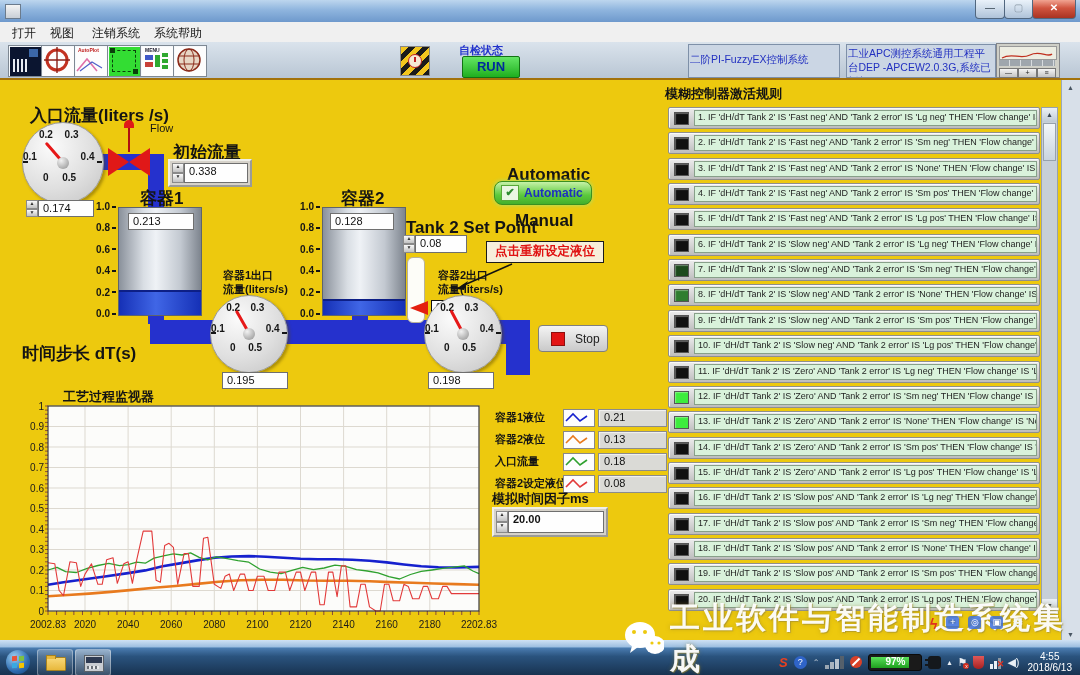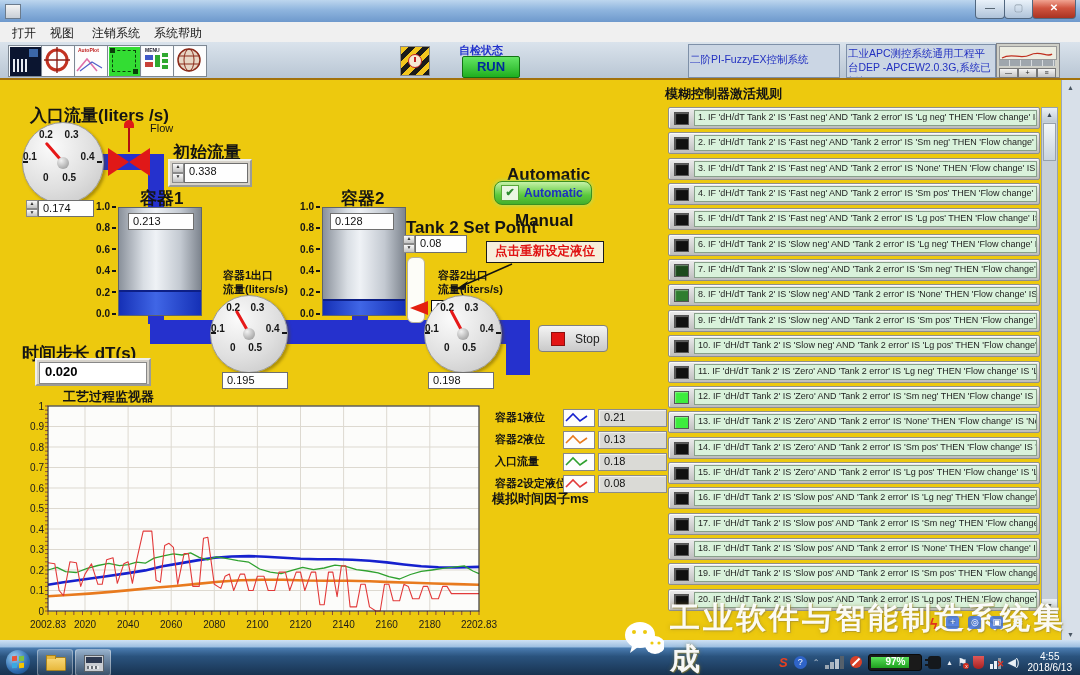--- a/index.html
+++ b/index.html
@@ -352,23 +352,20 @@
         <span class="dial-lbl" style="left: 25%; top: 61%;">0</span>
         <span class="dial-lbl" style="left: 49%; top: 61%;">0.5</span>
         <i style="position: absolute; left: 0%; top: 47%; width: 5px; height: 2px; background: rgb(21, 21, 21);"></i>
         <i style="position: absolute; left: 93%; top: 47%; width: 5px; height: 2px; background: rgb(21, 21, 21);"></i>
         <div class="needle" style="transform: rotate(-28.08deg);"></div>
         <div class="hub"></div>
       </div>
     <div class="abs value-box" style="left:428px;top:292px;width:60px;height:15px">0.198</div>
 
     <div class="abs lbl" style="left:22px;top:262px">时间步长 dT(s)</div>
-    <div class="abs frame3d" style="left:35px;top:278px;width:108px;height:20px">
-      <div style="background:#fff;border:1px solid #888;height:100%;font-size:13px;font-weight:bold;line-height:18px;padding-left:5px">0.020</div>
-    </div>
 
     <div id="stop-btn" class="abs" style="left:538px;top:245px;width:68px;height:25px">
       <div class="sq"></div>
       <div class="txt">Stop</div>
     </div>
 
     <div class="abs lbl" style="left:63px;top:308px;font-size:13px">工艺过程监视器</div>
     <svg id="chart-svg" class="abs" style="left:20px;top:318px" width="480" height="240">
         <rect x="28" y="8" width="431" height="205" fill="#FCFCFA"></rect>
         <line x1="28" y1="8" x2="28" y2="213" stroke="#DDD9D0" stroke-width="1"></line>
@@ -541,20 +538,27 @@
           </svg></div>
         <div class="leg-val" style="left: 598px; top: 373px;">0.18</div>
         <div class="abs leg-label" style="left: 495px; top: 396px;">容器2设定液位</div>
         <div class="leg-icon" style="left: 563px; top: 395px;"><svg width="28" height="14">
             <polyline points="2,11 9,4 16,11 23,6" fill="none" stroke="#E23A3A" stroke-width="1.6"></polyline>
           </svg></div>
         <div class="leg-val" style="left: 598px; top: 395px;">0.08</div>
       </div>
 
     <div class="abs lbl" style="left:492px;top:410px;font-size:13px">模拟时间因子ms</div>
+    <div class="abs spinner frame3d" style="left:492px;top:427px;width:108px;height:22px">
+      <div class="sp-arrows">
+          <div class="sp-btn">▲</div>
+          <div class="sp-btn">▼</div>
+        </div>
+      <div class="sp-field" style="font-weight:bold">20.00</div>
+    </div>
 
     <div id="rules-title" class="abs">模糊控制器激活规则</div>
     <div id="rules-list">
         <div class="rule-row" style="top: 27px;">
           <div class="rule-led" style="background: rgb(17, 17, 17);"></div>
           <div class="rule-text">1. IF 'dH/dT Tank 2' IS 'Fast neg' AND 'Tank 2 error' IS 'Lg neg' THEN 'Flow change' IS 'No</div>
         </div>
         <div class="rule-row" style="top: 52.35px;">
           <div class="rule-led" style="background: rgb(17, 17, 17);"></div>
           <div class="rule-text">2. IF 'dH/dT Tank 2' IS 'Fast neg' AND 'Tank 2 error' IS 'Sm neg' THEN 'Flow change' IS 'Sm</div>

